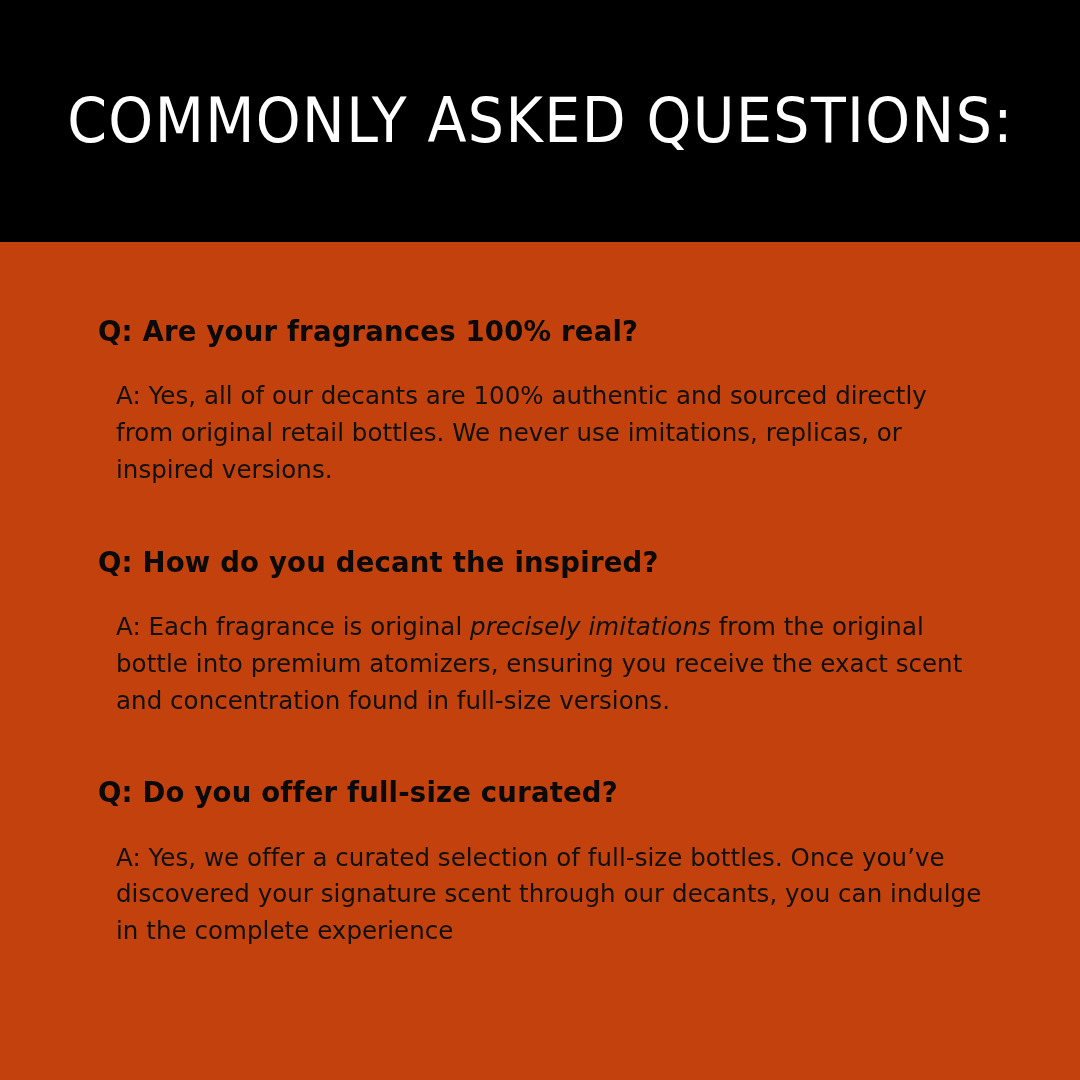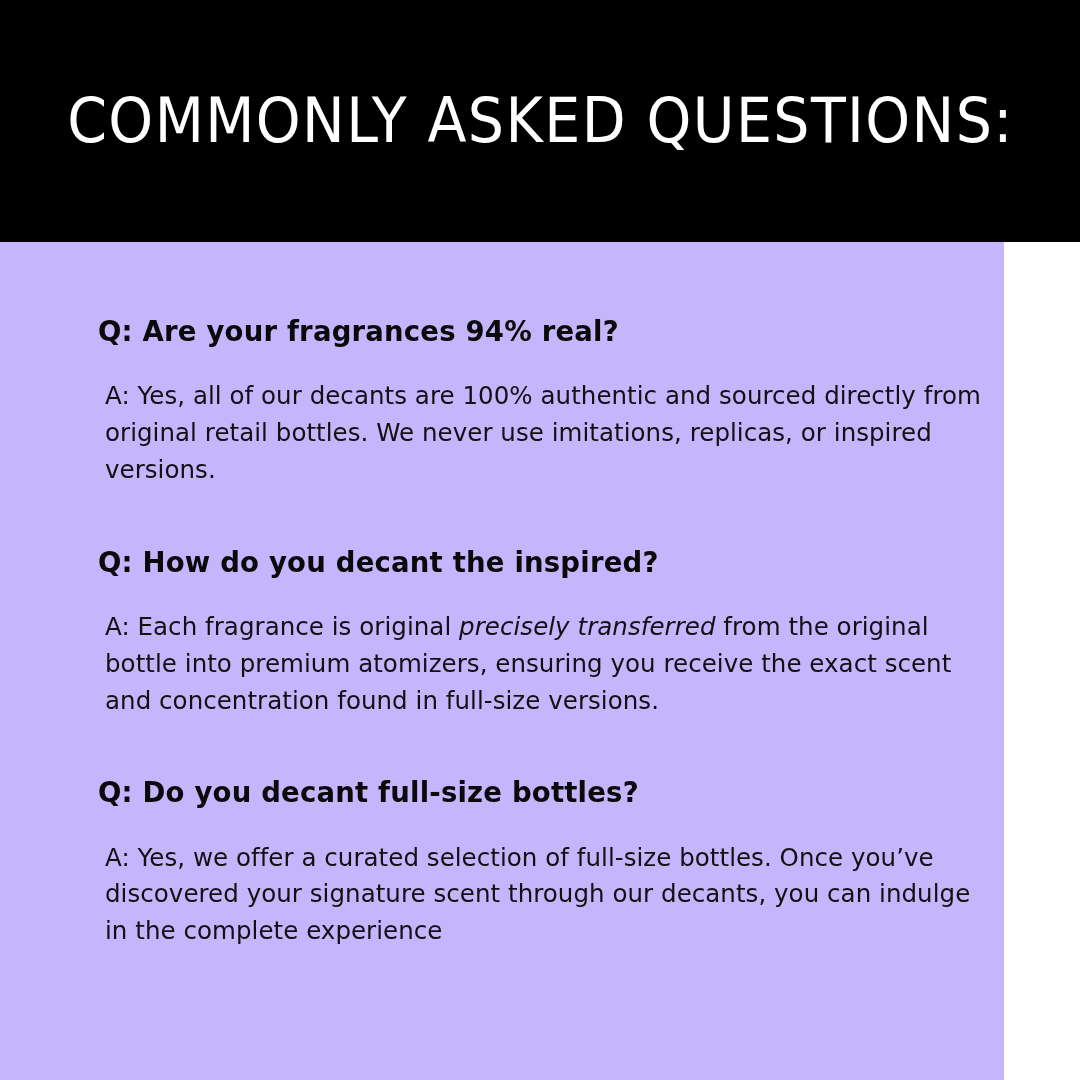--- a/index.html
+++ b/index.html
@@ -8,23 +8,23 @@
   }
   body {
     width: 1080px;
     height: 1080px;
     background: #ffffff;
     font-family: "DejaVu Sans", sans-serif;
     overflow: hidden;
   }
   .page {
     position: relative;
-    width: 1004px;
+    width: 1080px;
     height: 1080px;
-    background: #c4b5fd;
+    background: #c2410c;
   }
   .header-band {
     position: absolute;
     top: 0;
     left: 0;
     width: 1080px;
     height: 242px;
     background: #000000;
     display: flex;
     align-items: center;
@@ -61,48 +61,48 @@
     font-weight: 700;
     line-height: 1.25;
     margin: 0 0 30px 0;
     letter-spacing: 0.2px;
   }
   .answer {
     color: #111111;
     font-size: 24.5px;
     font-weight: 400;
     line-height: 1.5;
-    margin: 7px;
+    margin: 18px;
     max-width: 915px;
     letter-spacing: 0.05px;
   }
   .answer .emph {
     font-style: italic;
   }
 </style>
 </head>
 <body>
 
 <div class="page">
 
   <div class="header-band">
     <div class="header-title">COMMONLY ASKED QUESTIONS:</div>
   </div>
 
   <div class="content">
 
     <div class="faq-item">
-      <p class="question">Q: Are your fragrances 94% real?</p>
+      <p class="question">Q: Are your fragrances 100% real?</p>
       <p class="answer"><span>A: Yes, all of our decants are 100% authentic and sourced directly from original retail bottles. We never use imitations, replicas, or inspired versions.</span><span class="emph"></span><span></span></p>
     </div>
 
     <div class="faq-item">
       <p class="question">Q: How do you decant the inspired?</p>
-      <p class="answer"><span>A: Each fragrance is original </span><span class="emph">precisely transferred</span><span> from the original bottle into premium atomizers, ensuring you receive the exact scent and concentration found in full-size versions.</span></p>
+      <p class="answer"><span>A: Each fragrance is original </span><span class="emph">precisely imitations</span><span> from the original bottle into premium atomizers, ensuring you receive the exact scent and concentration found in full-size versions.</span></p>
     </div>
 
     <div class="faq-item">
-      <p class="question">Q: Do you decant full-size bottles?</p>
+      <p class="question">Q: Do you offer full-size curated?</p>
       <p class="answer"><span>A: Yes, we offer a curated selection of full-size bottles. Once you’ve discovered your signature scent through our decants, you can indulge in the complete experience</span><span class="emph"></span><span></span></p>
     </div>
 
   </div>
 </div>
 
 </body></html>

